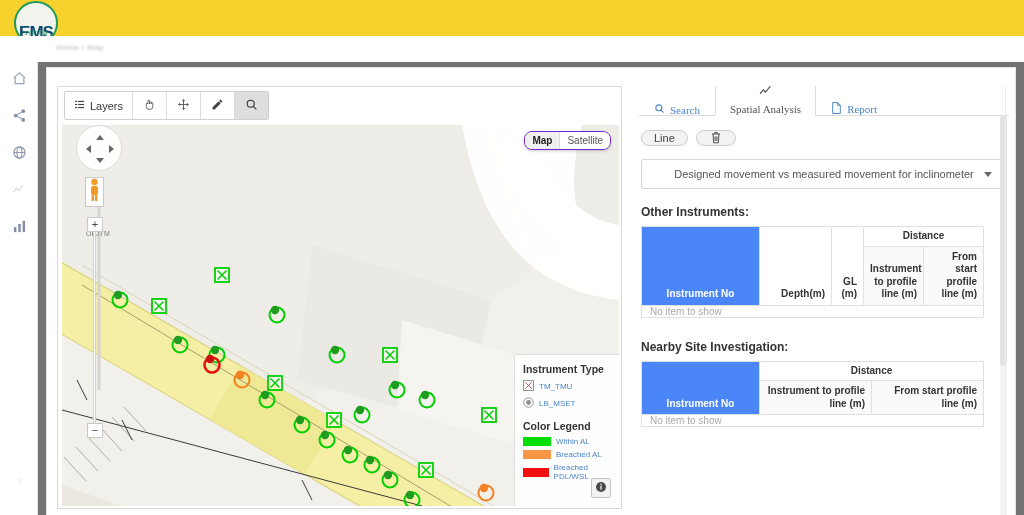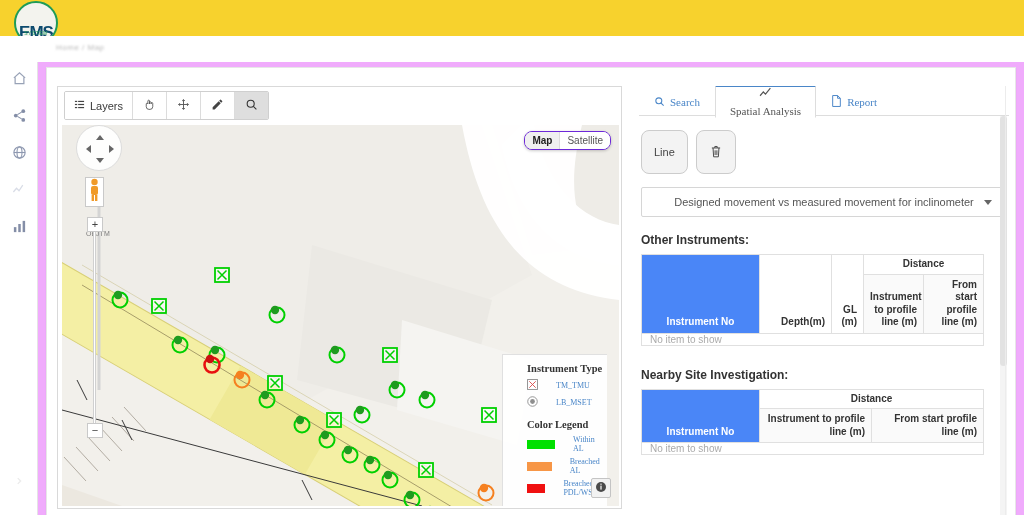--- a/index.html
+++ b/index.html
@@ -69,21 +69,21 @@
     position: absolute; bottom: 24px; left: 0;
     width: 38px; height: 20px;
     display: flex; align-items: center; justify-content: center;
     opacity: .2;
   }
 
   
   #content-area {
     position: absolute; top: 62px; left: 38px;
     width: 986px; height: 453px;
-    background: #f0abfc;
+    background: #737373;
   }
   #main-card {
     position: absolute; left: 8px; top: 5px;
     width: 970px; height: 453px;
     background: #ffffff;
     border: 1px solid #e7e7e7;
     box-shadow: 0 1px 2px rgba(0,0,0,.05);
   }
 
   
@@ -176,35 +176,34 @@
 
   #map-attrib {
     position: absolute; left: 24px; top: 105px;
     font-size: 7px; color: #7a7a7a;
     z-index: 23; white-space: nowrap;
     filter: blur(.4px);
   }
 
   
   #legend {
-    position: absolute; right: 12px; bottom: 0px;
+    position: absolute; right: 0px; bottom: 0px;
     width: 105px; height: 152px;
     background: rgba(255,255,255,.93);
     border-left: 1px solid #e0e0e0;
     border-top: 1px solid #e0e0e0;
-    padding: 8px 0 0 24px;
+    padding: 8px 0 0 8px;
     z-index: 26;
-    font-family: Liberation Serif, serif;
   }
   .legend-title {
     font-size: 10.5px; font-weight: bold; color: #333;
     margin-bottom: 5px;
   }
   .legend-row {
-    display: flex; align-items: center; gap: 18px;
+    display: flex; align-items: center; gap: 5px;
     margin-bottom: 4px;
     font-size: 8px; color: #4a86c8;
   }
   .swatch { width: 28px; height: 9px; display: block; }
   #info-btn {
     position: absolute; right: 8px; bottom: 8px;
     width: 20px; height: 20px;
     background: #f2f2f2; border: 1px solid #c4c4c4;
     border-radius: 2px;
     display: flex; align-items: center; justify-content: center;
@@ -213,21 +212,21 @@
 
   
   #right-panel {
     position: absolute; left: 592px; top: 18px;
     width: 370px; height: 435px;
     overflow: hidden;
   }
   #tabs {
     display: flex; height: 30px;
     border-bottom: 1px solid #dddddd;
-    align-items: center;
+    align-items: flex-end;
   }
   .tab {
     display: flex; align-items: center; gap: 5px;
     padding: 0 14px;
     font-size: 11px; color: #4a86c8;
     cursor: pointer;
     border: 1px solid transparent;
     border-bottom: none;
     position: relative; top: 1px;
     font-family: "Liberation Serif", serif;
@@ -239,21 +238,21 @@
     border-bottom: 1px solid #fff;
     color: #555;
     flex-direction: column;
   }
 
   #tool-row {
     display: flex; gap: 8px;
     margin: 14px 0 0 2px;
   }
   .tool-btn {
-    min-width: 40px; height: 44px;
+    min-width: 40px; height: 16px;
     padding: 0 12px;
     border: 1px solid #cccccc;
     background: #f3f3f3;
     border-radius: 8px;
     font-size: 11px; color: #444;
     display: flex; align-items: center; justify-content: center;
     cursor: pointer;
   }
 
   #analysis-select {

